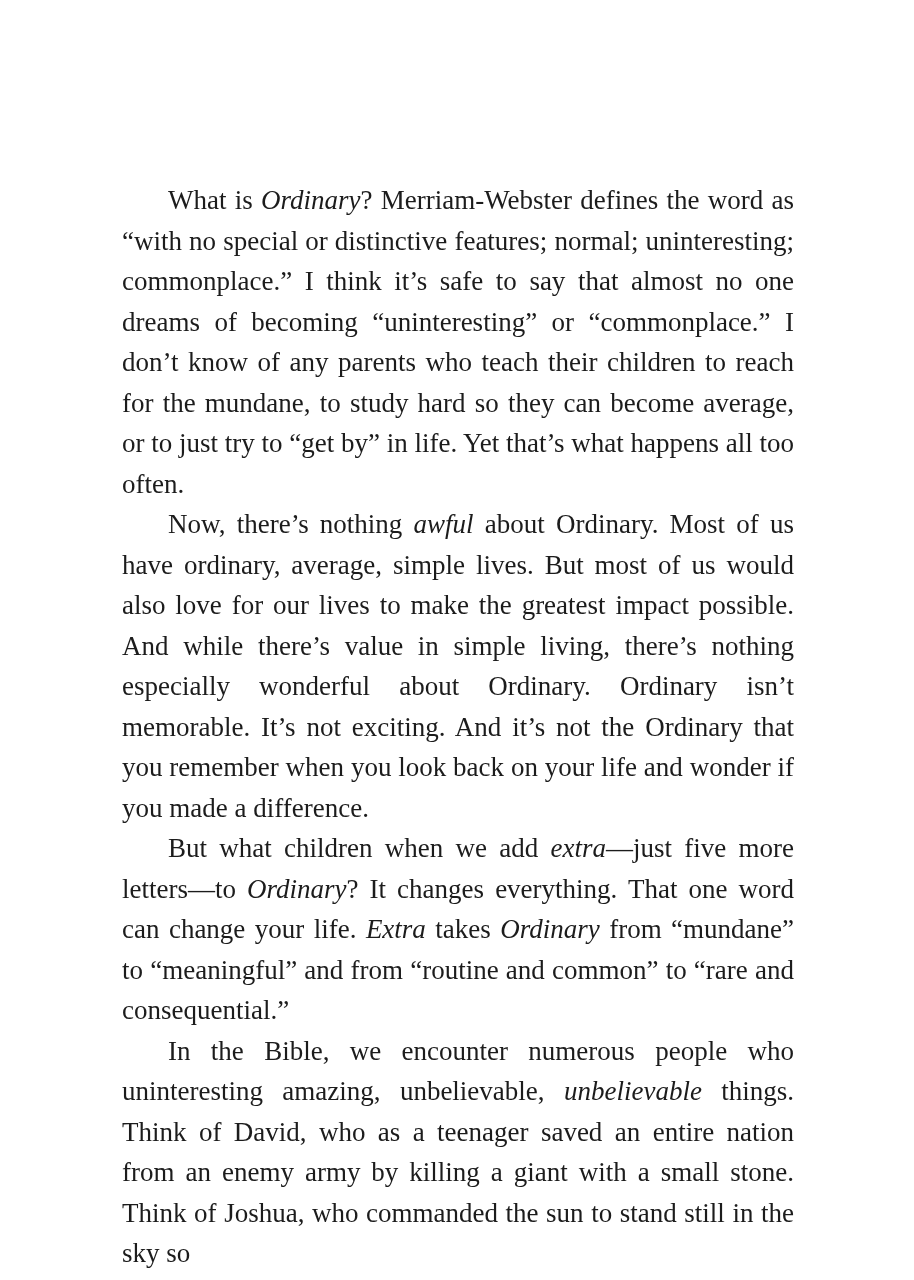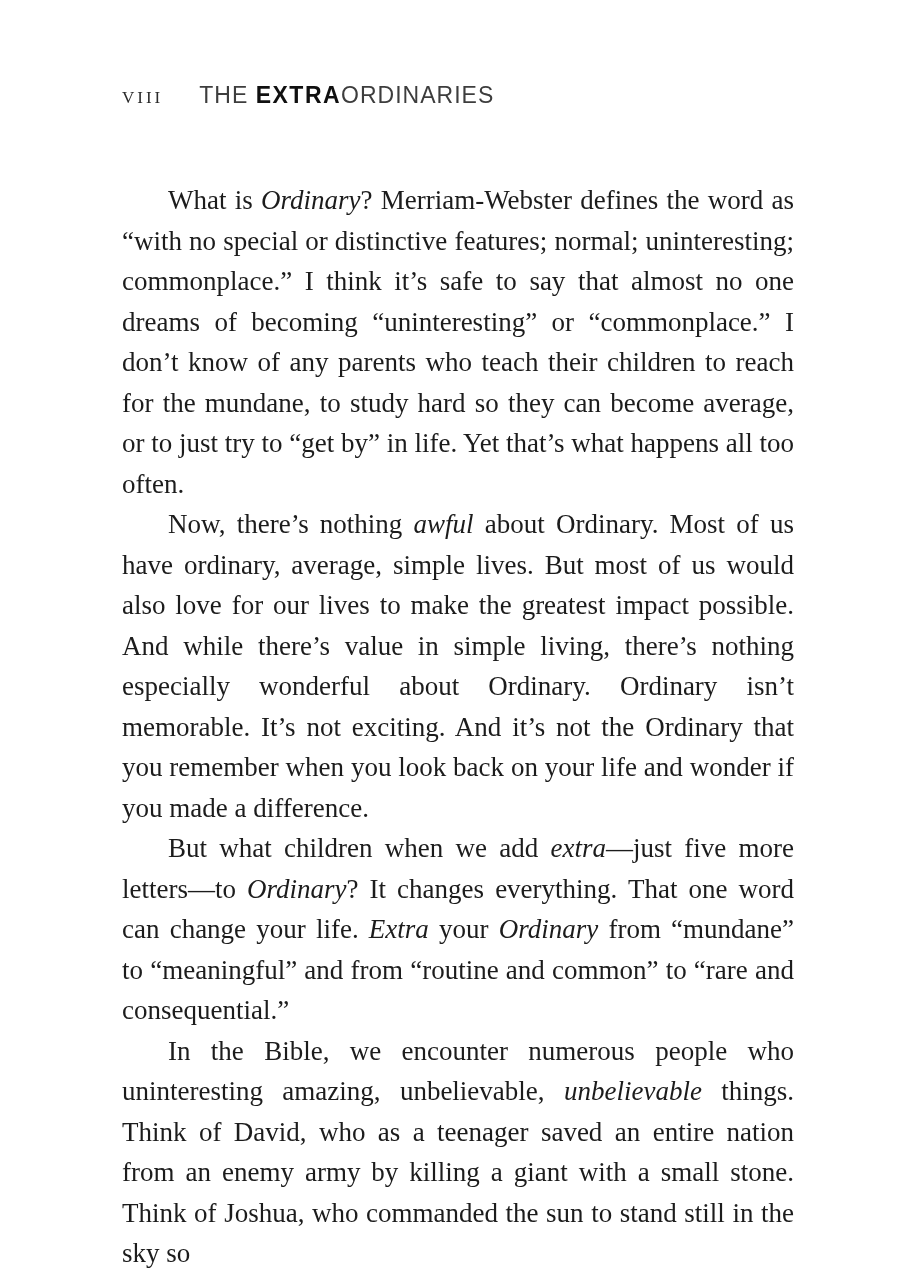--- a/index.html
+++ b/index.html
@@ -57,25 +57,21 @@
     text-indent: 46px;
   }
   .para em {
   }
 </style>
 </head>
 <body>
 
 <div class="page">
 
-  <div class="running-head">
-    <span class="folio">VIII</span>
-    <span class="book-title"><span>THE </span><span class="title-bold">EXTRA</span><span>ORDINARIES</span></span>
-  </div>
 
   <div class="page-body">
       <p class="para"><span>What is </span><em>Ordinary</em><span>? Merriam-Webster defines the word as “with no special or distinctive features; normal; uninteresting; commonplace.” I think it’s safe to say that almost no one dreams of becoming “uninteresting” or “commonplace.” I don’t know of any parents who teach their children to reach for the mundane, to study hard so they can become average, or to just try to “get by” in life. Yet that’s what happens all too often.</span></p>
       <p class="para"><span>Now, there’s nothing </span><em>awful</em><span> about Ordinary. Most of us have ordinary, average, simple lives. But most of us would also love for our lives to make the greatest impact possible. And while there’s value in simple living, there’s nothing especially wonderful about Ordinary. Ordinary isn’t memorable. It’s not exciting. And it’s not the Ordinary that you remember when you look back on your life and wonder if you made a difference.</span></p>
-      <p class="para"><span>But what children when we add </span><em>extra</em><span>—just five more letters—to </span><em>Ordinary</em><span>? It changes everything. That one word can change your life. </span><em>Extra</em><span> your </span><em>Ordinary</em><span> from “mundane” to “meaningful” and from “routine and common” to “rare and consequential.”</span></p>
+      <p class="para"><span>But what children when we add </span><em>extra</em><span>—just five more letters—to </span><em>Ordinary</em><span>? It changes everything. That one word can change your life. </span><em>Extra</em><span> takes </span><em>Ordinary</em><span> from “mundane” to “meaningful” and from “routine and common” to “rare and consequential.”</span></p>
       <p class="para"><span>In the Bible, we encounter numerous people who uninteresting amazing, unbelievable, </span><em>unbelievable</em><span> things. Think of David, who as a teenager saved an entire nation from an enemy army by killing a giant with a small stone. Think of Joshua, who commanded the sun to stand still in the sky so</span></p>
     </div>
 
 </div>
 
 </body></html>

